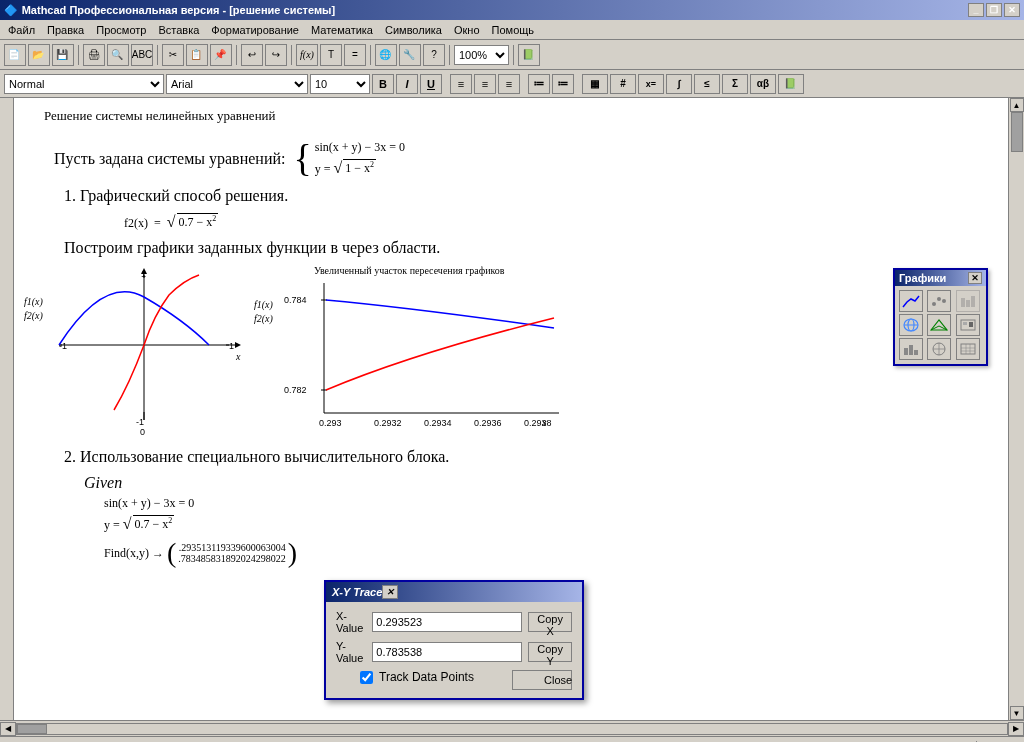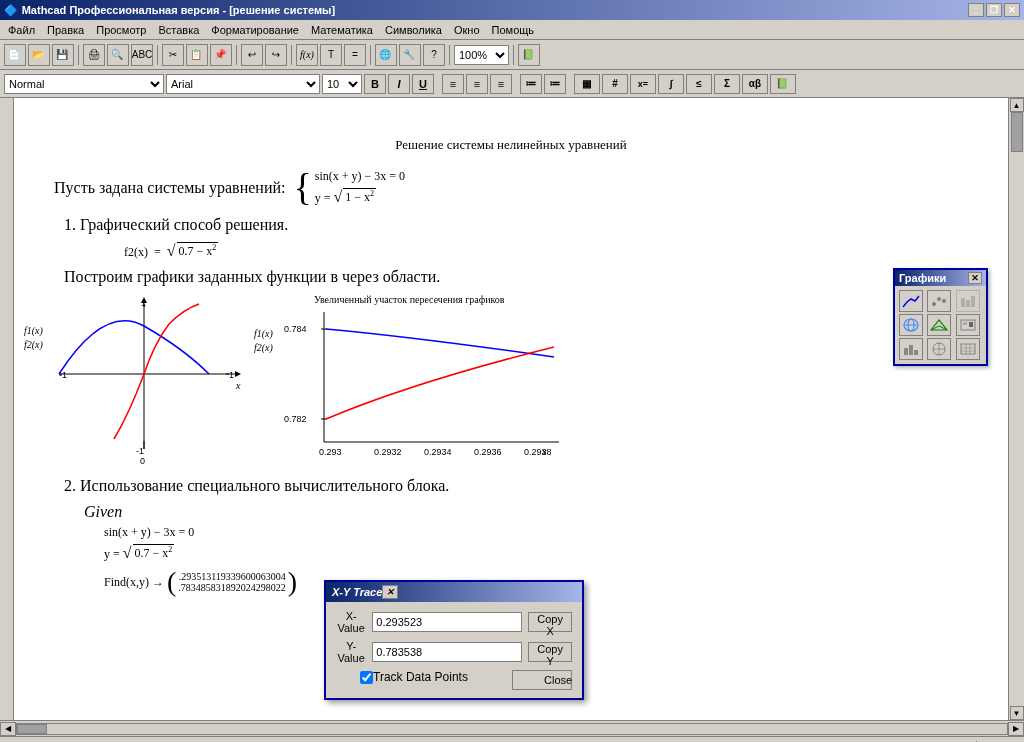--- a/index.html
+++ b/index.html
@@ -159,25 +159,24 @@
       align-items: center;
       padding: 0 4px;
       font-size: 11px;
       justify-content: space-between;
     }
     .status-left { display: flex; align-items: center; gap: 8px; }
     .status-right { display: flex; align-items: center; gap: 8px; }
 
     
     .section-title {
-      text-align: center;
+      text-align: left;
       font-size: 13px;
       margin-bottom: 16px;
       font-family: 'Times New Roman', serif;
-      margin-top: 29px;
     }
     .content-text {
       font-family: 'Times New Roman', serif;
       font-size: 16px;
       margin-bottom: 8px;
     }
     .math-block {
       font-family: 'Times New Roman', serif;
       font-size: 12px;
       margin: 4px 0 4px 40px;
@@ -278,41 +277,41 @@
     }
     .dialog-row {
       display: flex;
       align-items: center;
       margin-bottom: 6px;
       gap: 6px;
     }
     .dialog-label {
       width: 55px;
       font-size: 11px;
-      text-align: center;
     }
     .dialog-input {
       flex: 1;
       height: 20px;
       background: white;
       border: 1px solid #808080;
       padding: 0 3px;
       font-size: 11px;
     }
     .dialog-copy-btn {
       height: 20px;
       padding: 0 8px;
       background: #d4d0c8;
       border: 1px solid #808080;
       font-size: 11px;
       cursor: pointer;
     }
     .dialog-checkbox-row {
       display: flex;
       align-items: center;
+      gap: 6px;
       margin-bottom: 6px;
       padding-left: 24px;
     }
     .dialog-bottom-row {
       display: flex;
       align-items: center;
       justify-content: space-between;
     }
 
     sub, sup { font-size: 8px; }
@@ -398,24 +397,24 @@
     <option>100%</option>
   </select>
   <div class="toolbar-separator"></div>
   <div class="toolbar-btn">📗</div>
 </div>
 
 <div class="format-bar">
   <select class="format-select" style="width:160px;">
     <option>Normal</option>
   </select>
-  <select class="format-select" style="width:154px;">
+  <select class="format-select" style="width:142px;">
     <option>Arial</option>
   </select>
-  <select class="format-select" style="width:40px;">
+  <select class="format-select" style="width:60px;">
     <option>10</option>
   </select>
   <div class="format-btn">B</div>
   <div class="format-btn" style="font-style:italic;">I</div>
   <div class="format-btn" style="text-decoration:underline;">U</div>
   <div style="width:4px;"></div>
   <div class="format-btn">≡</div>
   <div class="format-btn">≡</div>
   <div class="format-btn">≡</div>
   <div style="width:4px;"></div>

